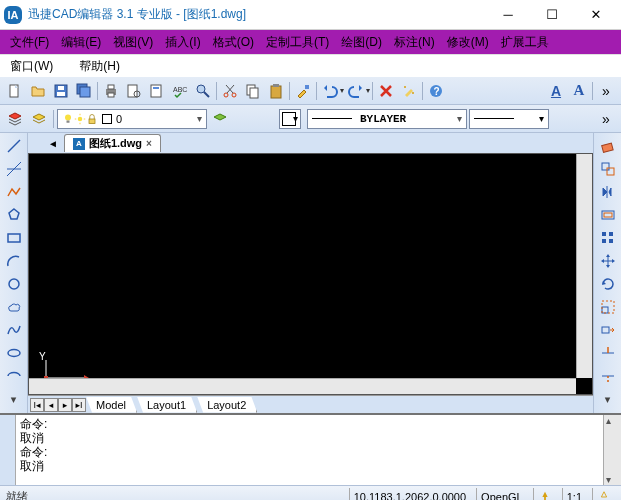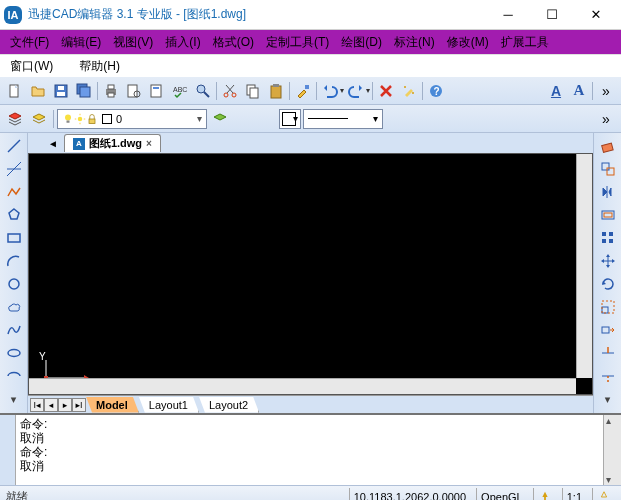--- a/index.html
+++ b/index.html
@@ -40,21 +40,21 @@
 .ucs{position:absolute;left:10px;bottom:10px}
 .ucs .y{color:#fff;font-size:10px;position:absolute;left:0;bottom:22px}
 .ucs .x{color:#fff;font-size:10px;position:absolute;left:40px;bottom:-4px}
 .ucs-line{position:absolute;left:5px;bottom:2px}
 .canvas-scroll{width:16px;background:#e8e8e8;position:absolute;right:0;top:0;bottom:16px;border-left:1px solid #aaa}
 .canvas-scroll-h{height:16px;background:#e8e8e8;position:absolute;left:0;right:16px;bottom:0;border-top:1px solid #aaa}
 .layout-tabs{height:18px;background:#d4e2f4;display:flex;align-items:center;font-size:11px;font-family:"Times New Roman",serif;border-top:1px solid #999}
 .nav-btns{display:flex;margin-left:2px}
 .nav-btn{width:14px;height:14px;border:1px solid #888;background:#eee;font-size:9px;display:flex;align-items:center;justify-content:center;cursor:pointer}
 .lay-tab{padding:0 10px;border-right:1px solid #888;background:#fff;cursor:pointer;height:16px;display:flex;align-items:center;clip-path:polygon(0 0,calc(100% - 6px) 0,100% 100%,6px 100%)}
-.lay-tab.active{background:#fdba74;font-weight:bold}
+.lay-tab.active{background:#ffffff;font-weight:normal}
 .cmd-area{height:72px;background:#fff;display:flex;border-top:2px solid #737373;position:relative}
 .cmd-left{width:16px;background:#d4e2f4;border-right:1px solid #aaa;cursor:pointer}
 .cmd-text{flex:1;font-size:12px;font-family:SimSun,"MS Gothic";padding:2px 4px;line-height:14px;overflow:hidden}
 .cmd-scroll{width:18px;background:#e8e8e8;border-left:1px solid #aaa;position:relative}
 .cmd-scroll::before{content:"▴";position:absolute;top:0;left:2px;font-size:10px;color:#555}
 .cmd-scroll::after{content:"▾";position:absolute;bottom:0;left:2px;font-size:10px;color:#555}
 .cmd-input-row{border-top:1px solid #999;padding:1px 4px;font-size:12px;font-family:SimSun;display:flex;align-items:center}
 .statusbar{height:22px;background:linear-gradient(#eef3fa,#dae5f3);display:flex;align-items:center;font-size:11px;border-top:1px solid #b0c0d8;justify-content:space-between;padding:0 6px}
 .status-left{color:#333}
 .status-right{display:flex;align-items:center;gap:6px}
@@ -253,20 +253,24 @@
     <span style="width:10px;height:10px;border:1px solid #000;background:#fff;margin:0 4px"></span>
     <span>0</span>
   </div>
   <div class="tbtn">
       <svg viewBox="0 0 16 16">
         <path d="M8 3l6 3-6 3-6-3z" fill="#80c040" stroke="#408010"></path>
       </svg>
     </div>
   <div style="flex:0 0 40px"></div>
   <div class="color-sw"></div>
+  <div class="ltype-sel">
+    <span style="border-top:1px solid #000;width:40px;margin-right:8px"></span>
+    <span style="font-family:'Courier New';font-weight:bold">BYLAYER</span>
+  </div>
   <div class="tbtn" style="width:80px;border:1px solid #7a8aa5;background:#fff;height:20px;justify-content:flex-start;padding-left:4px">
       <span style="border-top:1px solid #000;width:40px"></span>
       <span style="position:absolute;right:4px;font-size:10px">▾</span>
     </div>
   <div style="flex:1"></div>
   <div class="tbtn">»</div>
 </div>
 
 <div class="main-area">
 

